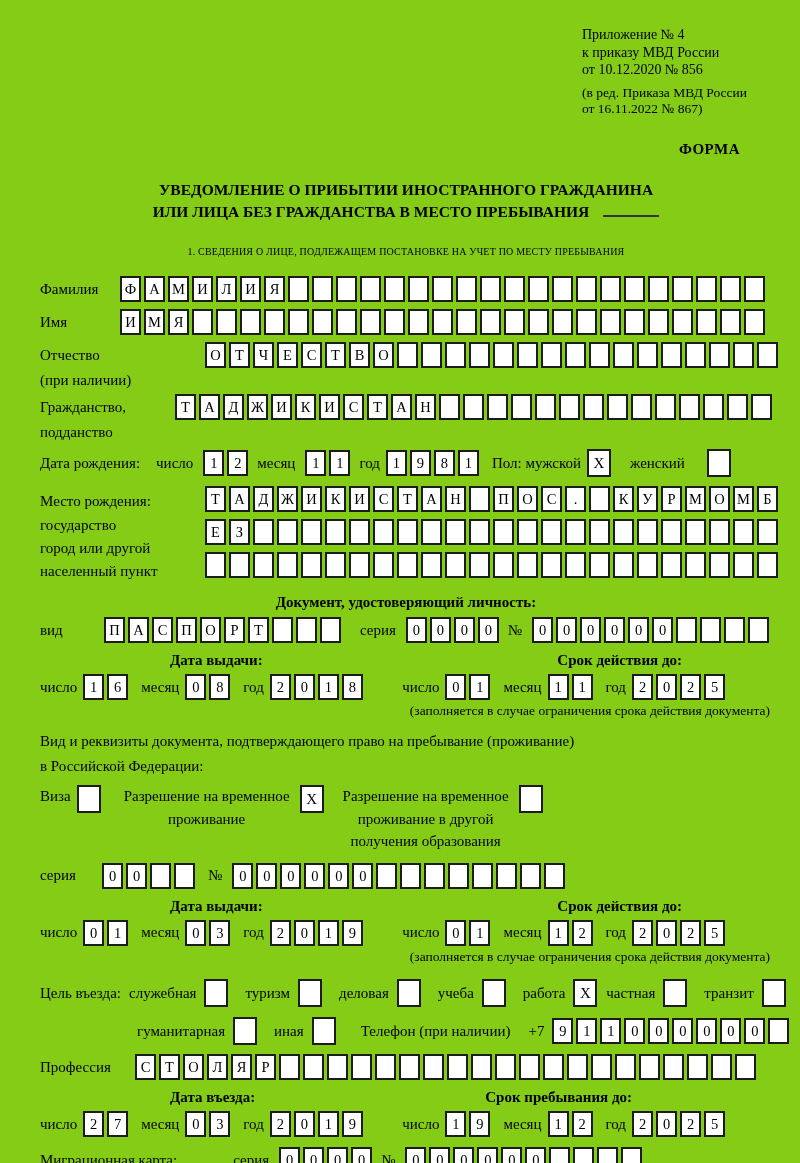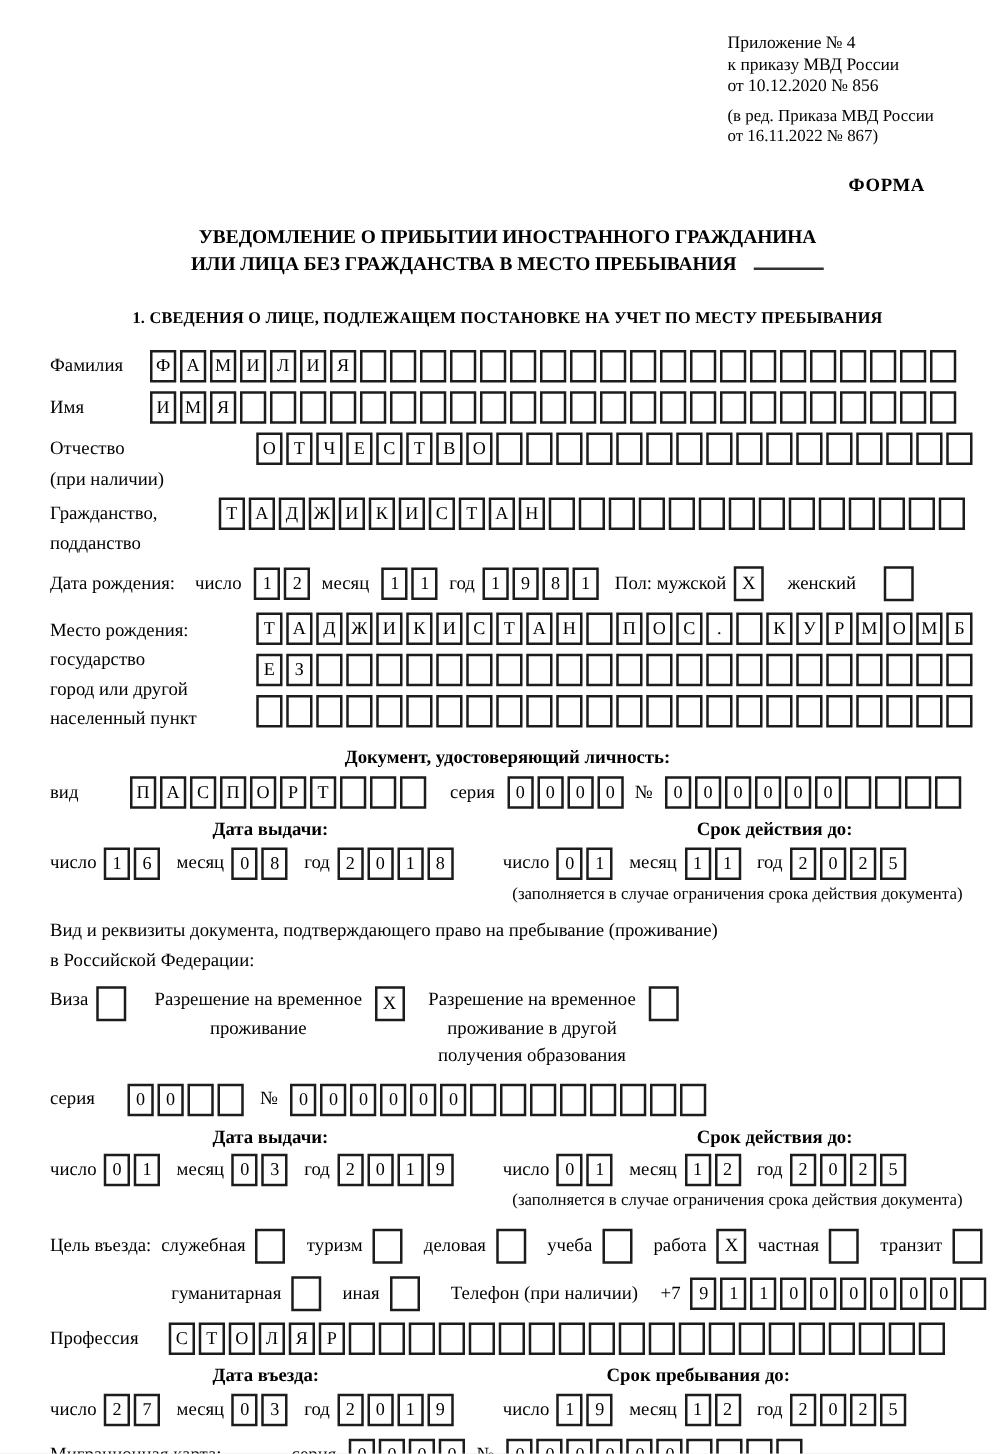--- a/index.html
+++ b/index.html
@@ -1,29 +1,29 @@
 <!DOCTYPE html>
 <html><head>
 <meta charset="utf-8">
 <style>
   html,body{margin:0;padding:0;background:#e8e8e8;}
   .page{
-    width:800px;height:1163px;background:#ffffff;color:#000;
+    width:800px;height:1163px;background:#84cc16;color:#000;
     font-family:"Liberation Serif","DejaVu Serif",serif;
     font-size:15px;line-height:1.25;
     box-sizing:border-box;padding:26px 28px 10px 40px;
     margin:0 auto;overflow:hidden;position:relative;
   }
   .hdr-block{width:190px;margin-left:auto;margin-right:0;font-size:14px;}
   .hdr-block .hline{white-space:nowrap;}
   .hdr-block .hgroup2{margin-top:6px;font-size:13.5px;}
   .forma{font-weight:bold;text-align:right;margin:22px 32px 0 0;font-size:15px;letter-spacing:.5px;}
   .title{font-weight:bold;text-align:center;margin-top:20px;font-size:15.5px;line-height:1.45;}
   .title .t2 .blank{display:inline-block;width:56px;border-bottom:2px solid #333;height:1px;vertical-align:baseline;margin-left:14px;}
-  .sec-head{font-weight:bold;text-align:center;margin-top:22px;font-size:13px;letter-spacing:.2px;}
+  .sec-head{font-weight:normal;text-align:center;margin-top:22px;font-size:10px;letter-spacing:.2px;}
 
   .row{display:flex;align-items:flex-start;margin-top:7px;}
   .lbl{flex:0 0 auto;padding-top:4px;}
   .lblcol{flex:0 0 auto;padding-top:4px;}
   .lblcol .l2{margin-top:6px;}
   .cells{display:flex;flex-wrap:nowrap;}
   .cell{
     flex:0 0 auto;box-sizing:border-box;width:21px;height:26px;margin-right:3px;
     border:2px solid #1c1c1c;text-align:center;font-size:14.5px;line-height:22px;background:#fff;
   }

